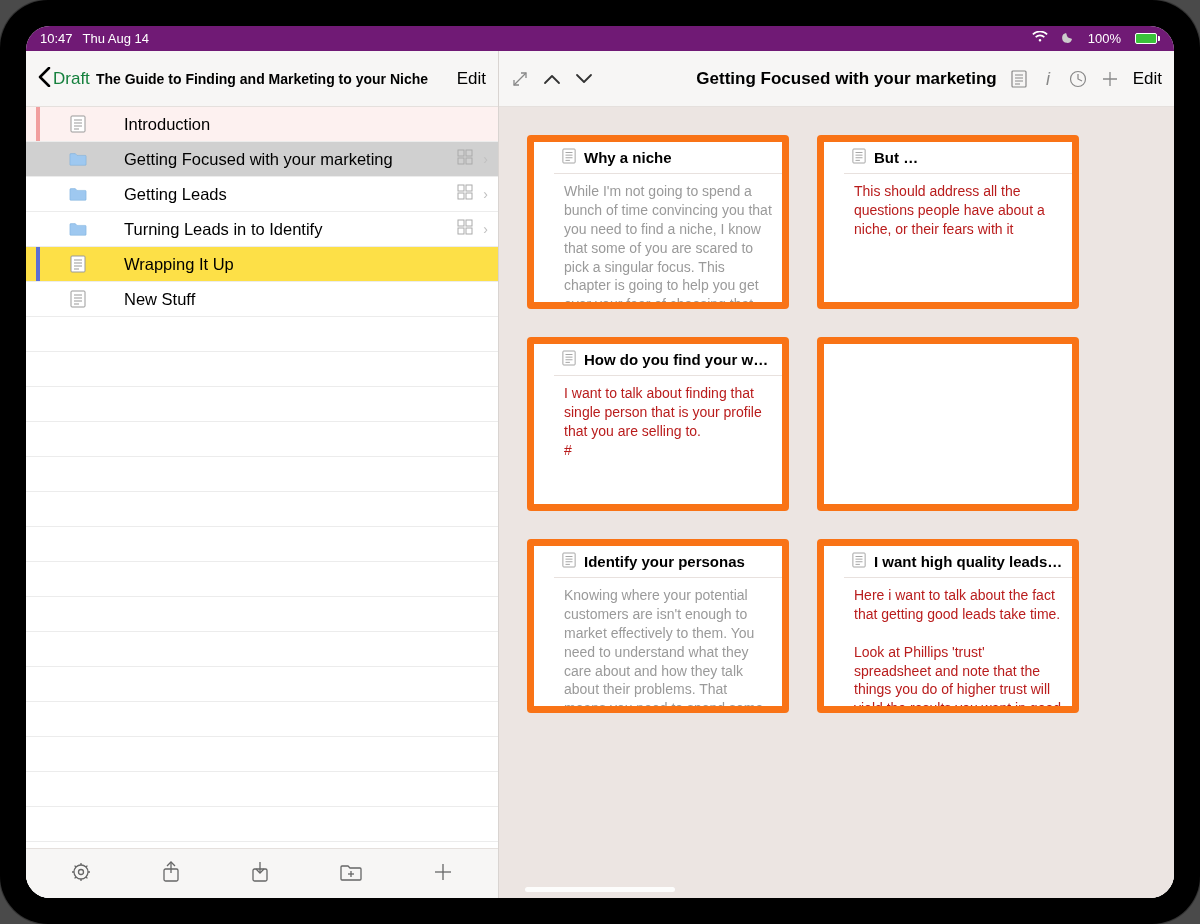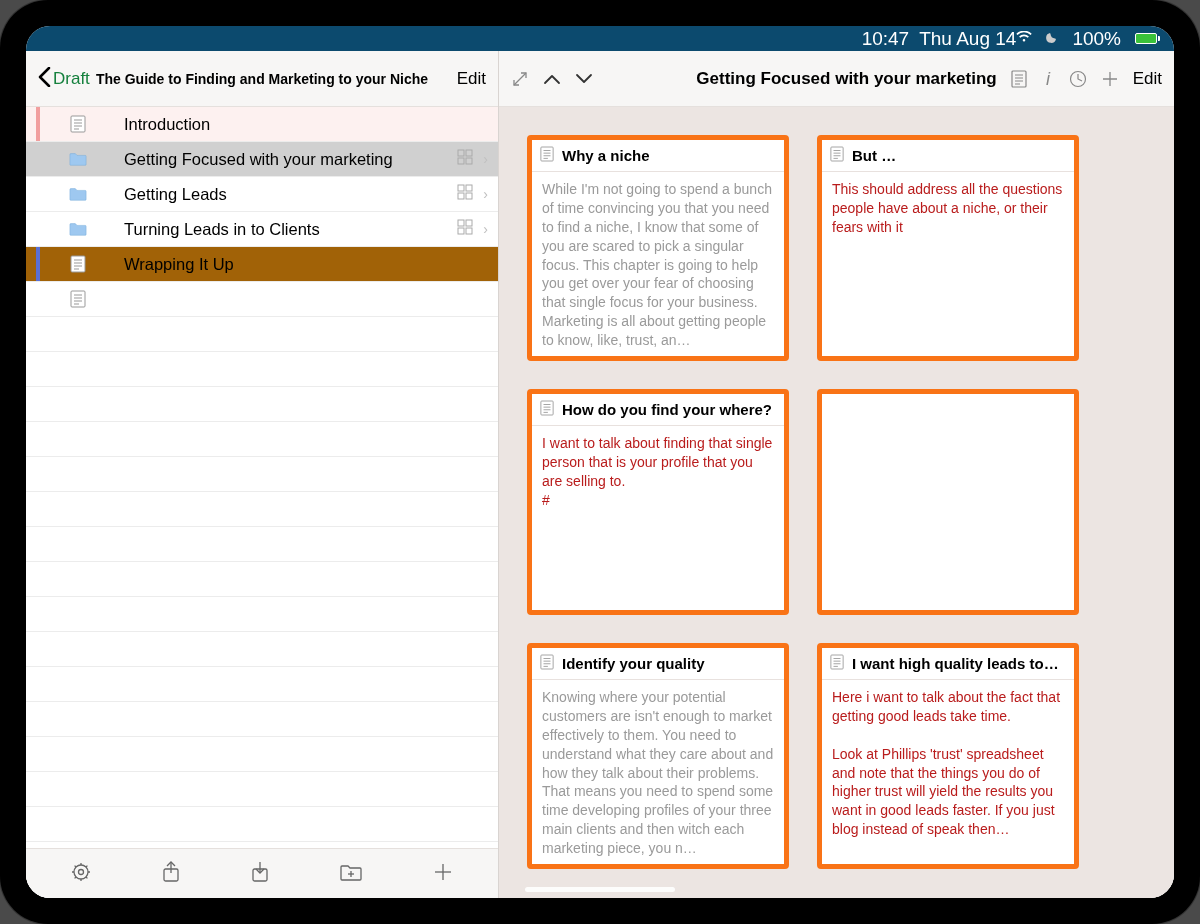--- a/index.html
+++ b/index.html
@@ -9,23 +9,23 @@
       background: #000; border-radius: 48px; padding: 26px;
       position: relative;
       box-shadow: 0 0 0 1px #333;
     }
     .screen {
       width: 100%; height: 100%; background: #fff;
       border-radius: 24px; overflow: hidden; display: flex; flex-direction: column;
     }
     
     .status-bar {
-      height: 25px; background: #0c4a6e; color: #fff;
-      display: flex; align-items: center; justify-content: flex-end;
-      padding: 0 14px; font-size: 19px; font-weight: 500;
+      height: 25px; background: #701a75; color: #fff;
+      display: flex; align-items: center; justify-content: space-between;
+      padding: 0 14px; font-size: 13px; font-weight: 500;
     }
     .status-left { display:flex; gap:10px; align-items:center;}
     .status-right { display:flex; gap:14px; align-items:center;}
     .battery-icon { display:inline-flex; align-items:center; }
     .battery-body { width:22px; height:11px; border:1px solid #fff; border-radius:2px; position:relative; background:#3ac23a;}
     .battery-tip { width:2px; height:5px; background:#fff; margin-left:1px; border-radius:0 1px 1px 0;}
     .wifi-icon, .moon-icon { font-size:12px; }
 
     .app { flex:1; display:flex; overflow:hidden; background:#f7f7f7;}
 
@@ -40,21 +40,21 @@
 
     .outline { flex:1; overflow:auto; }
     .outline-row {
       height:35px; display:flex; align-items:center; padding-left:10px;
       border-bottom:1px solid #ececec; position:relative; font-size:16.5px;gap:23px;
     }
     .outline-row .left-bar { width:4px; height:100%; margin-right:6px; background:transparent;}
     .outline-row.intro .left-bar { background:#f19e9e;}
     .outline-row.intro { background:#fdf1f0;}
     .outline-row.selected { background:#d0d0d0;}
-    .outline-row.wrapping { background:#a16207;}
+    .outline-row.wrapping { background:#fde047;}
     .outline-row.wrapping .left-bar { background:#5a6fd3;}
     .row-icon { width:18px; height:18px; margin-right:14px; display:flex; align-items:center; justify-content:center; flex-shrink:0;}
     .doc-icon-svg rect { fill:#fff; stroke:#999; }
     .doc-icon-svg line { stroke:#999; stroke-width:1;}
     .folder-icon-svg path { fill:#9ec8f0; stroke:#6fa8d8; stroke-width:0.5;}
     .row-label { flex:1; color:#000;}
     .row-trailing { display:flex; align-items:center; gap:10px; padding-right:10px; color:#b0b0b0;}
     .grid-mini { width:16px; height:16px; }
     .chevron-mini { font-size:14px; color:#c0c0c0;}
     .empty-row { height:35px; border-bottom:1px solid #ececec;}
@@ -66,22 +66,22 @@
     .right-panel { flex:1; display:flex; flex-direction:column; background:#ece5e2;}
     .right-toolbar { height:56px; background:#f7f6f5; border-bottom:1px solid #e5e0dd; display:flex; align-items:center; padding:0 12px; gap:14px;}
     .right-toolbar .spacer { flex:1;}
     .right-title { font-size:17px; font-weight:600; color:#000; }
     .tb-icon { color:#888; display:flex; align-items:center; justify-content:center;}
     .tb-icon.dark { color:#333;}
 
     .cards-area { flex:1; overflow:auto; padding:28px 28px 20px 28px;}
     .cards-row { display:flex; gap:28px; margin-bottom:28px;}
     .card {
-      width: 262px; height: 226px; background:#fff; border:5px solid #f97316;
-      border-radius:4px; display:flex; flex-direction:column; overflow:hidden;
+      width: 262px; height: 174px; background:#fff; border:7px solid #f97316;
+      border-radius:4px; display:flex; flex-direction:column; overflow:hidden;padding-left:20px;
     }
     .card-header { height:32px; border-bottom:1px solid #e8e1de; display:flex; align-items:center; padding:0 8px; gap:8px;}
     .card-title { font-size:15px; font-weight:600; color:#000; white-space:nowrap; overflow:hidden; text-overflow:ellipsis;}
     .card-body { flex:1; padding:8px 10px; font-size:14px; line-height:1.35; color:#b91c1c; overflow:hidden;}
     .card-body.muted { color:#9a9a9a;}
 
     .home-indicator { position:absolute; bottom:32px; left:50%; transform:translateX(-50%); width:150px; height:5px; background:#fff; border-radius:3px; opacity:0.9;}
   </style>
 </head>
 <body>
@@ -189,21 +189,21 @@
             </div>
           </div>
 
           <div class="outline-row">
             <div class="left-bar"></div>
             <div class="row-icon">
               <svg class="folder-icon-svg" width="20" height="16" viewBox="0 0 20 16">
                   <path d="M1 3a1 1 0 011-1h5l2 2h9a1 1 0 011 1v9a1 1 0 01-1 1H2a1 1 0 01-1-1V3z"></path>
                 </svg>
             </div>
-            <div class="row-label">Turning Leads in to Clients</div>
+            <div class="row-label">Turning Leads in to Identify</div>
             <div class="row-trailing">
               <span>
                 <svg class="grid-mini" viewBox="0 0 16 16">
                     <rect x="1" y="1" width="6" height="6" fill="none" stroke="#aaa"></rect>
                     <rect x="9" y="1" width="6" height="6" fill="none" stroke="#aaa"></rect>
                     <rect x="1" y="9" width="6" height="6" fill="none" stroke="#aaa"></rect>
                     <rect x="9" y="9" width="6" height="6" fill="none" stroke="#aaa"></rect>
                   </svg>
               </span>
               <span class="chevron-mini">›</span>
@@ -228,20 +228,21 @@
             <div class="left-bar"></div>
             <div class="row-icon">
               <svg class="doc-icon-svg" width="16" height="18" viewBox="0 0 16 18">
                   <rect x="1" y="1" width="14" height="16" rx="1"></rect>
                   <line x1="4" y1="5" x2="12" y2="5"></line>
                   <line x1="4" y1="8" x2="12" y2="8"></line>
                   <line x1="4" y1="11" x2="12" y2="11"></line>
                   <line x1="4" y1="14" x2="9" y2="14"></line>
                 </svg>
             </div>
+            <div class="row-label">New Stuff</div>
           </div>
           <div class="empty-row"></div>
           <div class="empty-row"></div>
           <div class="empty-row"></div>
           <div class="empty-row"></div>
           <div class="empty-row"></div>
           <div class="empty-row"></div>
           <div class="empty-row"></div>
           <div class="empty-row"></div>
           <div class="empty-row"></div>
@@ -400,21 +401,21 @@
           <div class="cards-row">
             <div class="card">
               <div class="card-header">
                 <span><svg class="doc-icon-svg" width="14" height="16" viewBox="0 0 16 18">
                       <rect x="1" y="1" width="14" height="16" rx="1"></rect>
                       <line x1="4" y1="5" x2="12" y2="5"></line>
                       <line x1="4" y1="8" x2="12" y2="8"></line>
                       <line x1="4" y1="11" x2="12" y2="11"></line>
                       <line x1="4" y1="14" x2="9" y2="14"></line>
                     </svg></span>
-                <span class="card-title">Identify your quality</span>
+                <span class="card-title">Identify your personas</span>
               </div>
               <div class="card-body muted">Knowing where your potential customers are isn't enough to market effectively to them. You need to understand what they care about and how they talk about their problems. That means you need to spend some time developing profiles of your three main clients and then witch each marketing piece, you n…</div>
             </div>
             <div class="card">
               <div class="card-header">
                 <span><svg class="doc-icon-svg" width="14" height="16" viewBox="0 0 16 18">
                       <rect x="1" y="1" width="14" height="16" rx="1"></rect>
                       <line x1="4" y1="5" x2="12" y2="5"></line>
                       <line x1="4" y1="8" x2="12" y2="8"></line>
                       <line x1="4" y1="11" x2="12" y2="11"></line>

